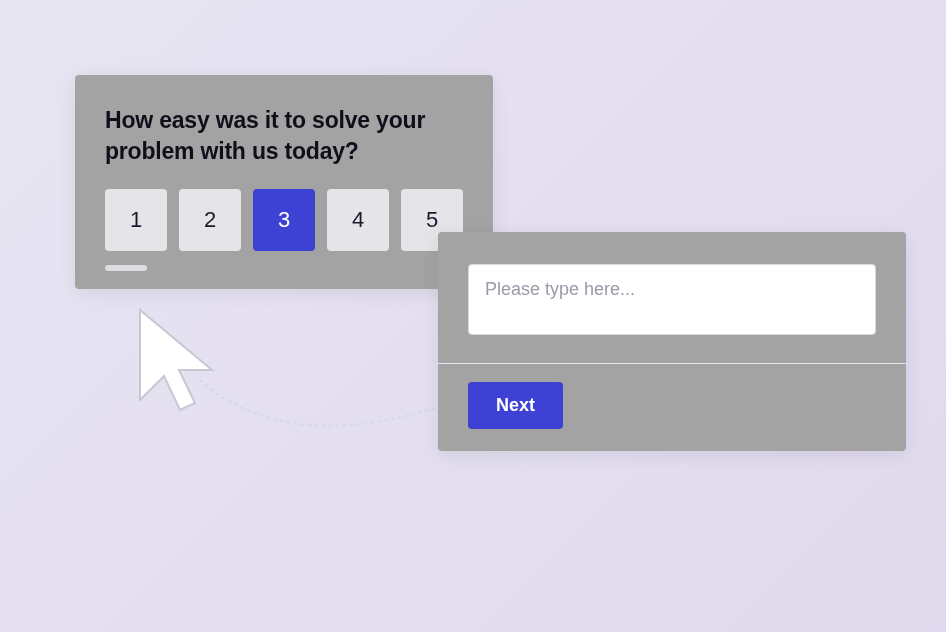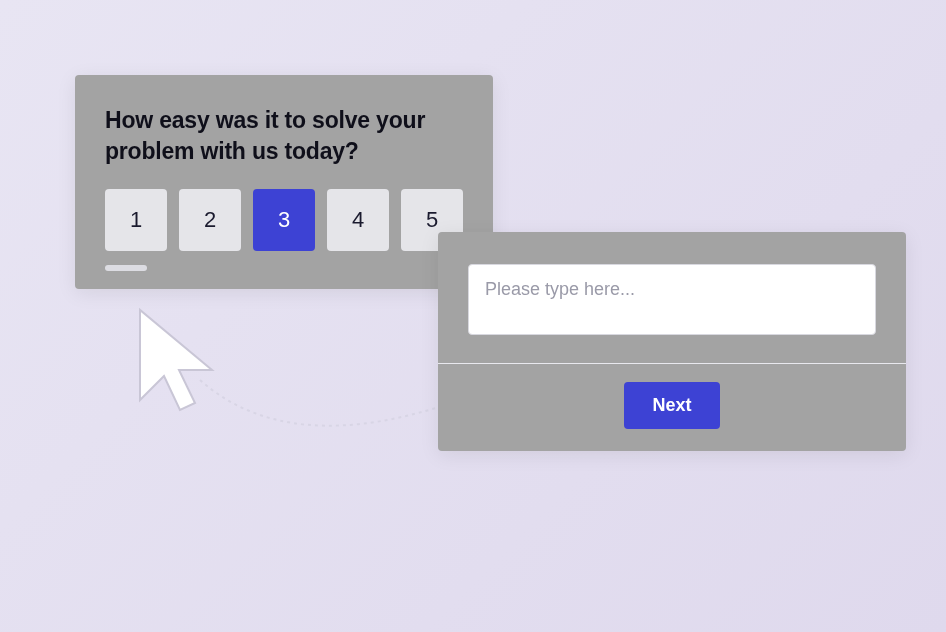--- a/index.html
+++ b/index.html
@@ -105,21 +105,21 @@
     }
     
     .divider {
       height: 1px;
       background: #e8e8ee;
       margin: 24px -30px 0 -30px;
     }
     
     .button-row {
       display: flex;
-      justify-content: center;
+      justify-content: flex-start;
       margin-top: 18px;
     }
     
     .next-btn {
       background: #3d42d4;
       color: #ffffff;
       border: none;
       border-radius: 4px;
       padding: 13px 28px;
       font-size: 18px;

